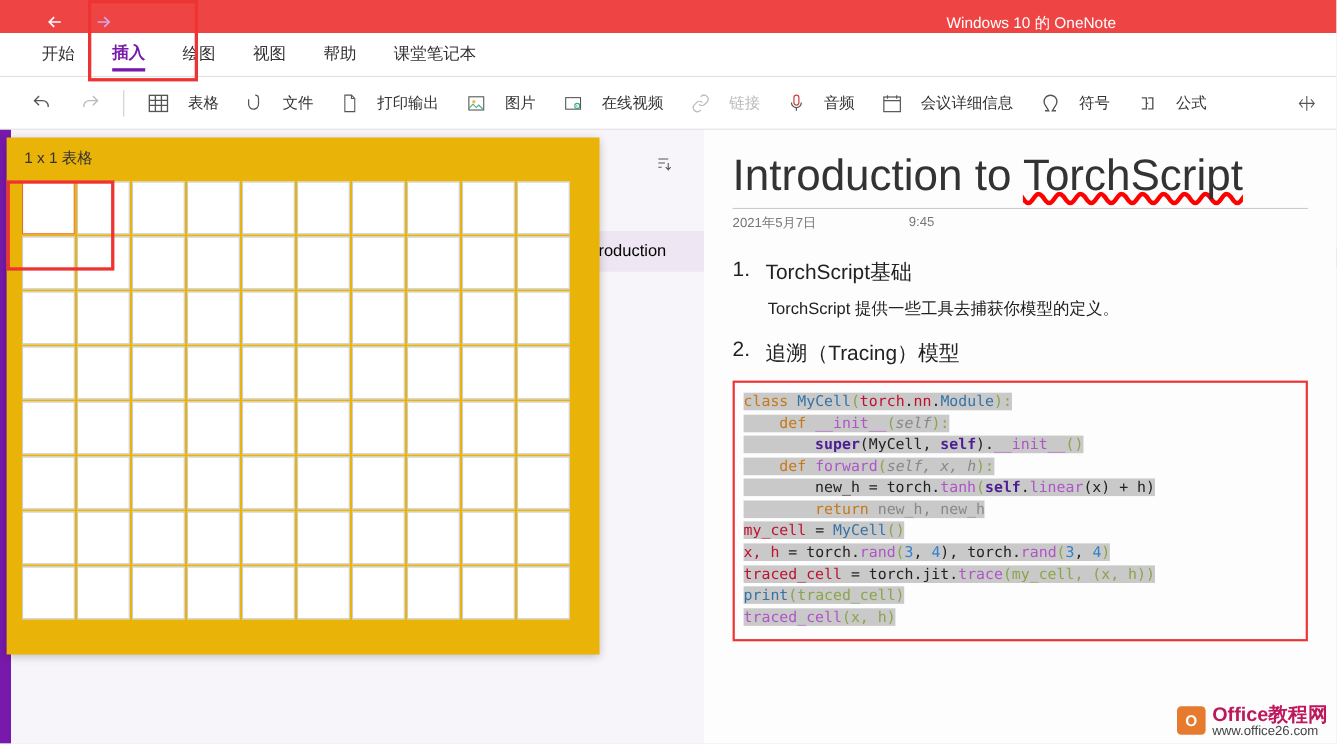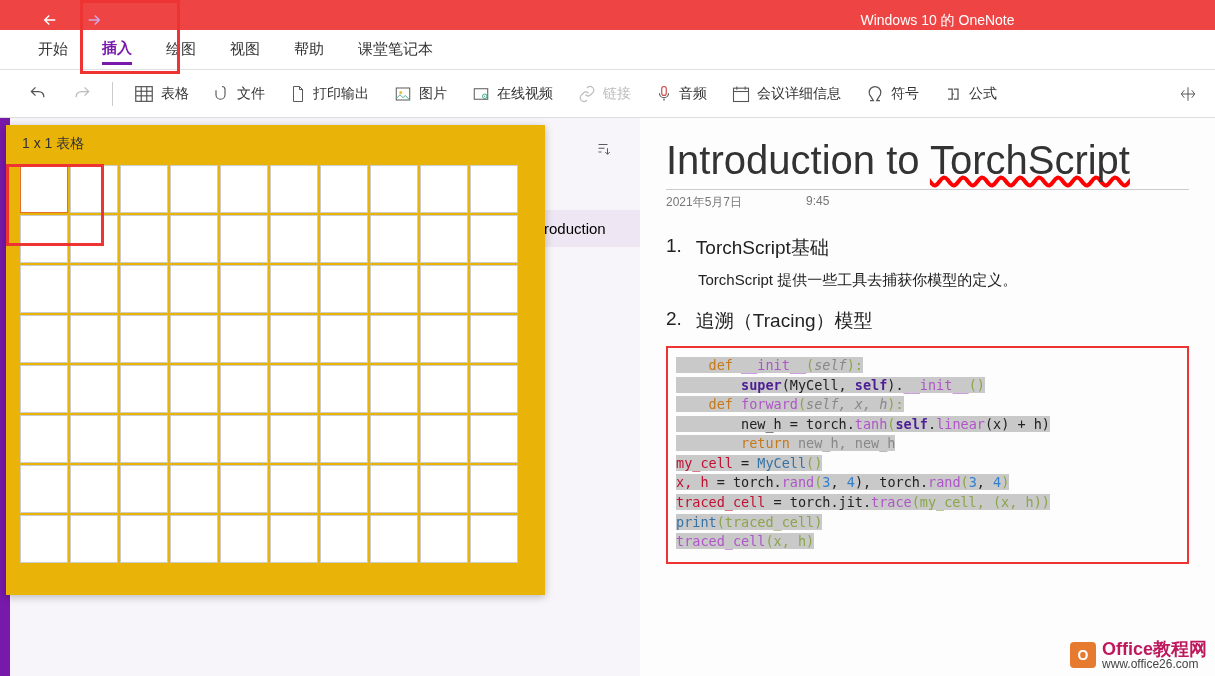--- a/index.html
+++ b/index.html
@@ -9,42 +9,42 @@
 .nav-arrows { display: flex; gap: 24px; padding-left: 40px; }
 .nav-arrow { width: 20px; height: 20px; display: flex; align-items: center; justify-content: center; }
 .title-text { position: absolute; left: 50%; transform: translateX(-50%); font-size: 14px; margin-left: 330px; }
 
 .menubar { height: 40px; background: #fff; display: flex; align-items: center; padding-left: 38px; gap: 34px; border-bottom: 1px solid #e0e0e0; position: relative; }
 .menu-item { font-size: 15px; color: #333; cursor: pointer; padding: 4px 0; }
 .menu-item.active { color: #7719aa; border-bottom: 3px solid #7719aa; font-weight: 600; }
 .highlight-insert { position: absolute; left: 80px; top: 0px; width: 100px; height: 74px; border: 3px solid #e33; pointer-events: none; z-index: 5; }
 
 .toolbar { height: 48px; background: #fff; display: flex; align-items: center; padding-left: 20px; gap: 8px; border-bottom: 1px solid #ddd; }
-.tool-btn { display: flex; align-items: center; gap: 6px; padding: 4px 8px; font-size: 14px; color: #333; cursor: pointer; }
+.tool-btn { display: flex; align-items: center; gap: 16px; padding: 4px 8px; font-size: 14px; color: #333; cursor: pointer; }
 .tool-btn.disabled { color: #bbb; }
 .tool-sep { width: 1px; height: 24px; background: #ccc; margin: 0 4px; }
 
 .content { display: flex; height: calc(100% - 118px); }
 .left-pane { width: 10px; background: #7719aa; }
 .middle-pane { width: 630px; background: #f8f5fa; position: relative; }
 .note-tab { position: absolute; top: 92px; left: 520px; right: 0; padding: 10px 14px; background: #eee6f2; font-size: 15px; }
 .sort-icon { position: absolute; top: 22px; right: 28px; }
 
 .table-popup { position: absolute; top: 125px; left: 6px; width: 539px; height: 470px; background: #eab308; box-shadow: 0 2px 8px rgba(0,0,0,0.25); z-index: 20; padding: 10px; }
 .table-popup-label { font-size: 14px; color: #333; margin-bottom: 8px; padding-left: 6px; }
 .table-grid { display: grid; grid-template-columns: repeat(10, 48px); grid-template-rows: repeat(8, 48px); gap: 2px; padding: 4px; }
 .table-cell { border: 1px solid #ccc; background: #fff; }
 .table-cell.selected { border: 1px solid #e07030; background: #fff; }
 .highlight-cell { position: absolute; left: 6px; top: 164px; width: 98px; height: 82px; border: 3px solid #e33; pointer-events: none; z-index: 25; }
 
 .right-pane { flex: 1; background: #fdfdfd; padding: 20px 26px 0 26px; overflow: hidden; position: relative; }
 .page-title { font-size: 40px; color: #333; margin-bottom: 2px; }
 .page-title .wavy { text-decoration: underline wavy red; text-decoration-skip-ink: none; }
 .title-underline { height: 1px; background: #ccc; margin: 6px 0 4px 0; }
-.meta-row { display: flex; gap: 64px; font-size: 12px; color: #777; margin-bottom: 24px; }
+.meta-row { display: flex; gap: 84px; font-size: 12px; color: #777; margin-bottom: 24px; }
 .note-body { font-size: 15px; color: #222; }
 .num-head { font-size: 19px; margin: 8px 0 10px 0; display:flex; gap:14px; }
 .num-head .num { }
 .sub-text { margin-left: 32px; margin-bottom: 18px; }
 
 .code-box { border: 2px solid #e33; margin-top: 12px; padding: 8px 8px 10px 8px; font-family: Consolas, monospace; font-size: 13.5px; line-height: 1.45; }
 .code-box .ln { white-space: pre; }
 .hl-bg { background: #c9c9c9; }
 .kw { color: #c77818; }
 .cls { color: #3673a5; }
@@ -211,20 +211,21 @@
           <span class="num">1.</span>
           <span>TorchScript基础</span>
         </div>
       <div class="sub-text">TorchScript 提供一些工具去捕获你模型的定义。</div>
       <div class="num-head">
           <span class="num">2.</span>
           <span>追溯（Tracing）模型</span>
         </div>
 
       <div class="code-box">
+        <div class="ln"><span class="hl-bg"><span class="kw">class </span><span class="cls">MyCell</span><span class="paren">(</span><span class="id-red">torch</span><span>.</span><span class="id-red">nn</span><span>.</span><span class="cls">Module</span><span class="paren">):</span></span></div>
         <div class="ln"><span class="hl-bg"><span class="kw">    def </span><span class="fn">__init__</span><span class="paren">(</span><span class="id-gray" style="font-style:italic">self</span><span class="paren">):</span></span></div>
         <div class="ln"><span class="hl-bg"><span class="self">        super</span><span>(MyCell, </span><span class="self">self</span><span>).</span><span class="fn">__init__</span><span class="paren">()</span></span></div>
         <div class="ln"><span class="hl-bg"><span class="kw">    def </span><span class="fn">forward</span><span class="paren">(</span><span class="id-gray" style="font-style:italic">self, x, h</span><span class="paren">):</span></span></div>
         <div class="ln"><span class="hl-bg"><span>        new_h = torch.</span><span class="fn">tanh</span><span class="paren">(</span><span class="self">self</span><span>.</span><span class="fn">linear</span><span>(x) + h)</span></span></div>
         <div class="ln"><span class="hl-bg"><span class="kw">        return </span><span class="id-gray">new_h, new_h</span></span></div>
         <div class="ln"><span class="hl-bg"><span class="id-red">my_cell</span><span> = </span><span class="cls">MyCell</span><span class="paren">()</span></span></div>
         <div class="ln"><span class="hl-bg"><span class="id-red">x, h</span><span> = torch.</span><span class="fn">rand</span><span class="paren">(</span><span class="num-lit">3</span><span>, </span><span class="num-lit">4</span><span>), torch.</span><span class="fn">rand</span><span class="paren">(</span><span class="num-lit">3</span><span>, </span><span class="num-lit">4</span><span class="paren">)</span></span></div>
         <div class="ln"><span class="hl-bg"><span class="id-red">traced_cell</span><span> = torch.jit.</span><span class="fn">trace</span><span class="paren">(my_cell, (x, h))</span></span></div>
         <div class="ln"><span class="hl-bg"><span class="cls">print</span><span class="paren">(traced_cell)</span></span></div>
         <div class="ln"><span class="hl-bg"><span class="fn">traced_cell</span><span class="paren">(x, h)</span></span></div>

